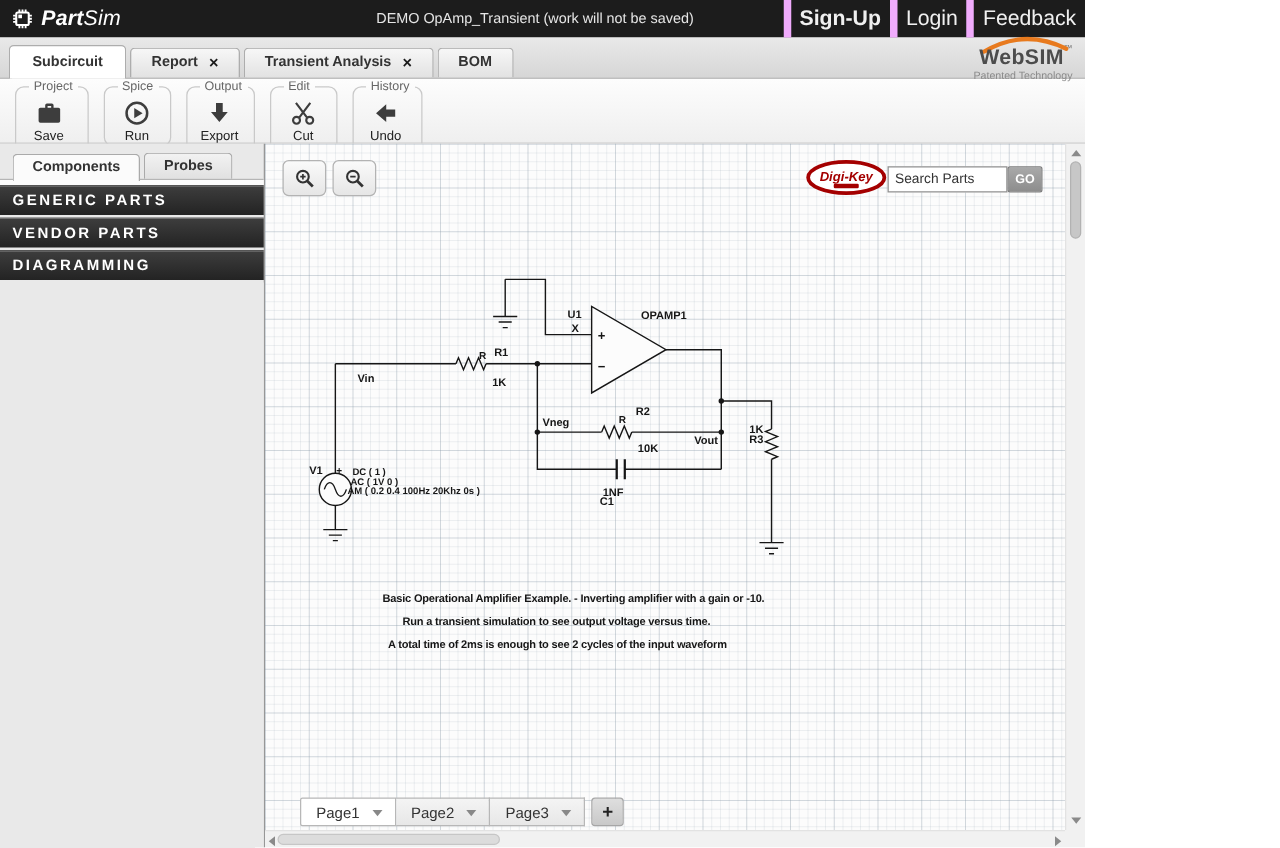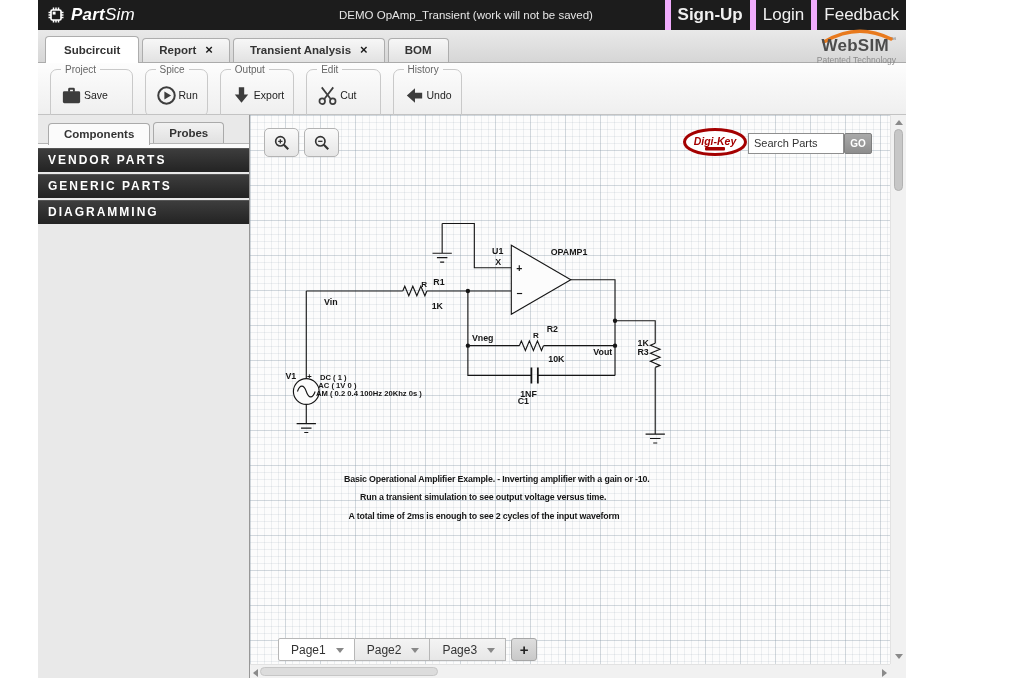--- a/index.html
+++ b/index.html
@@ -1,18 +1,18 @@
 <!DOCTYPE html>
 <html><head>
 <meta charset="utf-8">
 <style>
   * { box-sizing: border-box; margin: 0; padding: 0; }
   html,body { width:1024px; height:678px; overflow:hidden; }
   body { font-family:"Liberation Sans","DejaVu Sans",sans-serif; background:#fff; }
-  .app { width:868px; height:678px; position:relative; display:flex; flex-direction:column; background:#fff;margin-left:38px; }
+  .app { width:868px; height:678px; position:relative; display:flex; flex-direction:column; background:#fff; }
 
   
   .topbar { height:30px; background:#1c1c1c; color:#fff; display:flex; align-items:center; position:relative; flex:0 0 auto; }
   .brand { display:flex; align-items:center; gap:5px; padding-left:8px; }
   .brand svg { width:20px; height:20px; }
   .brand-text { font-size:17px; color:#fff; letter-spacing:.2px; }
   .brand-part { font-weight:bold; font-style:italic; }
   .brand-sim { font-style:italic; font-weight:normal; }
   .topbar-title { position:absolute; left:0; right:12px; text-align:center; font-size:11.5px; color:#e6e6e6; pointer-events:none; }
   .topbar-links { margin-left:auto; display:flex; height:100%; position:relative; z-index:2; }
@@ -31,21 +31,21 @@
   .websim-row { position:relative; display:inline-block; }
   .websim-swoosh { position:absolute; left:-2px; top:-7px; width:76px; height:14px; }
   .websim-name { font-size:17px; font-weight:bold; color:#4c4c4c; letter-spacing:.3px; position:relative; }
   .websim-tm { font-size:7px; vertical-align:top; color:#777; }
   .websim-tag { font-size:8.5px; color:#8a8a8a; margin-top:-1px; }
 
   
   .toolbar { height:52px; background:linear-gradient(#fdfdfd,#efefef); border-bottom:1px solid #c3c3c3; display:flex; align-items:flex-start; gap:12px; padding:1px 0 0 12px; flex:0 0 auto; }
   fieldset.tb-group { min-width:0; border:1px solid #c9c9c9; border-radius:7px; padding:0 5px 1px; background:transparent; }
   fieldset.tb-group legend { font-size:10px; color:#666; padding:0 4px; margin-left:5px; }
-  .tb-btn { display:flex; flex-direction:row; align-items:center; justify-content:flex-end; gap:1px; min-width:42px; height:40px;
+  .tb-btn { display:flex; flex-direction:column; align-items:center; justify-content:flex-end; gap:1px; min-width:42px; height:40px;
     background:none; border:none; font-family:inherit; font-size:10.5px; color:#222; cursor:pointer; padding:0 4px; }
   .tb-btn svg { width:23px; height:23px; flex:0 0 auto; }
 
   
   .main { flex:1 1 auto; display:flex; min-height:0; }
 
   
   .sidebar { width:212px; flex:0 0 auto; background:#e9e9e9; border-right:1px solid #979797; display:flex; flex-direction:column; }
   .side-tabs { display:flex; align-items:flex-end; padding:6px 0 0 10px; height:29px; }
   .side-tab { font-size:11.5px; font-weight:bold; color:#333; padding:4px 15px 5px; background:linear-gradient(#f2f2f2,#e0e0e0);
@@ -320,22 +320,22 @@
   </div>
 
   <div class="main">
 
     <aside class="sidebar">
       <div class="side-tabs">
         <div class="side-tab active">Components</div>
         <div class="side-tab">Probes</div>
       </div>
       <div class="side-gap"></div>
+      <div class="acc-header">GENERIC PARTS</div>
       <div class="acc-header">VENDOR PARTS</div>
-      <div class="acc-header">GENERIC PARTS</div>
       <div class="acc-header">DIAGRAMMING</div>
       <div class="side-rest"></div>
     </aside>
 
     <div class="workspace">
       <div class="canvas">
 
         <div class="zoom-ctrls">
           <div class="zoom-btn">
             <span class="ico">

